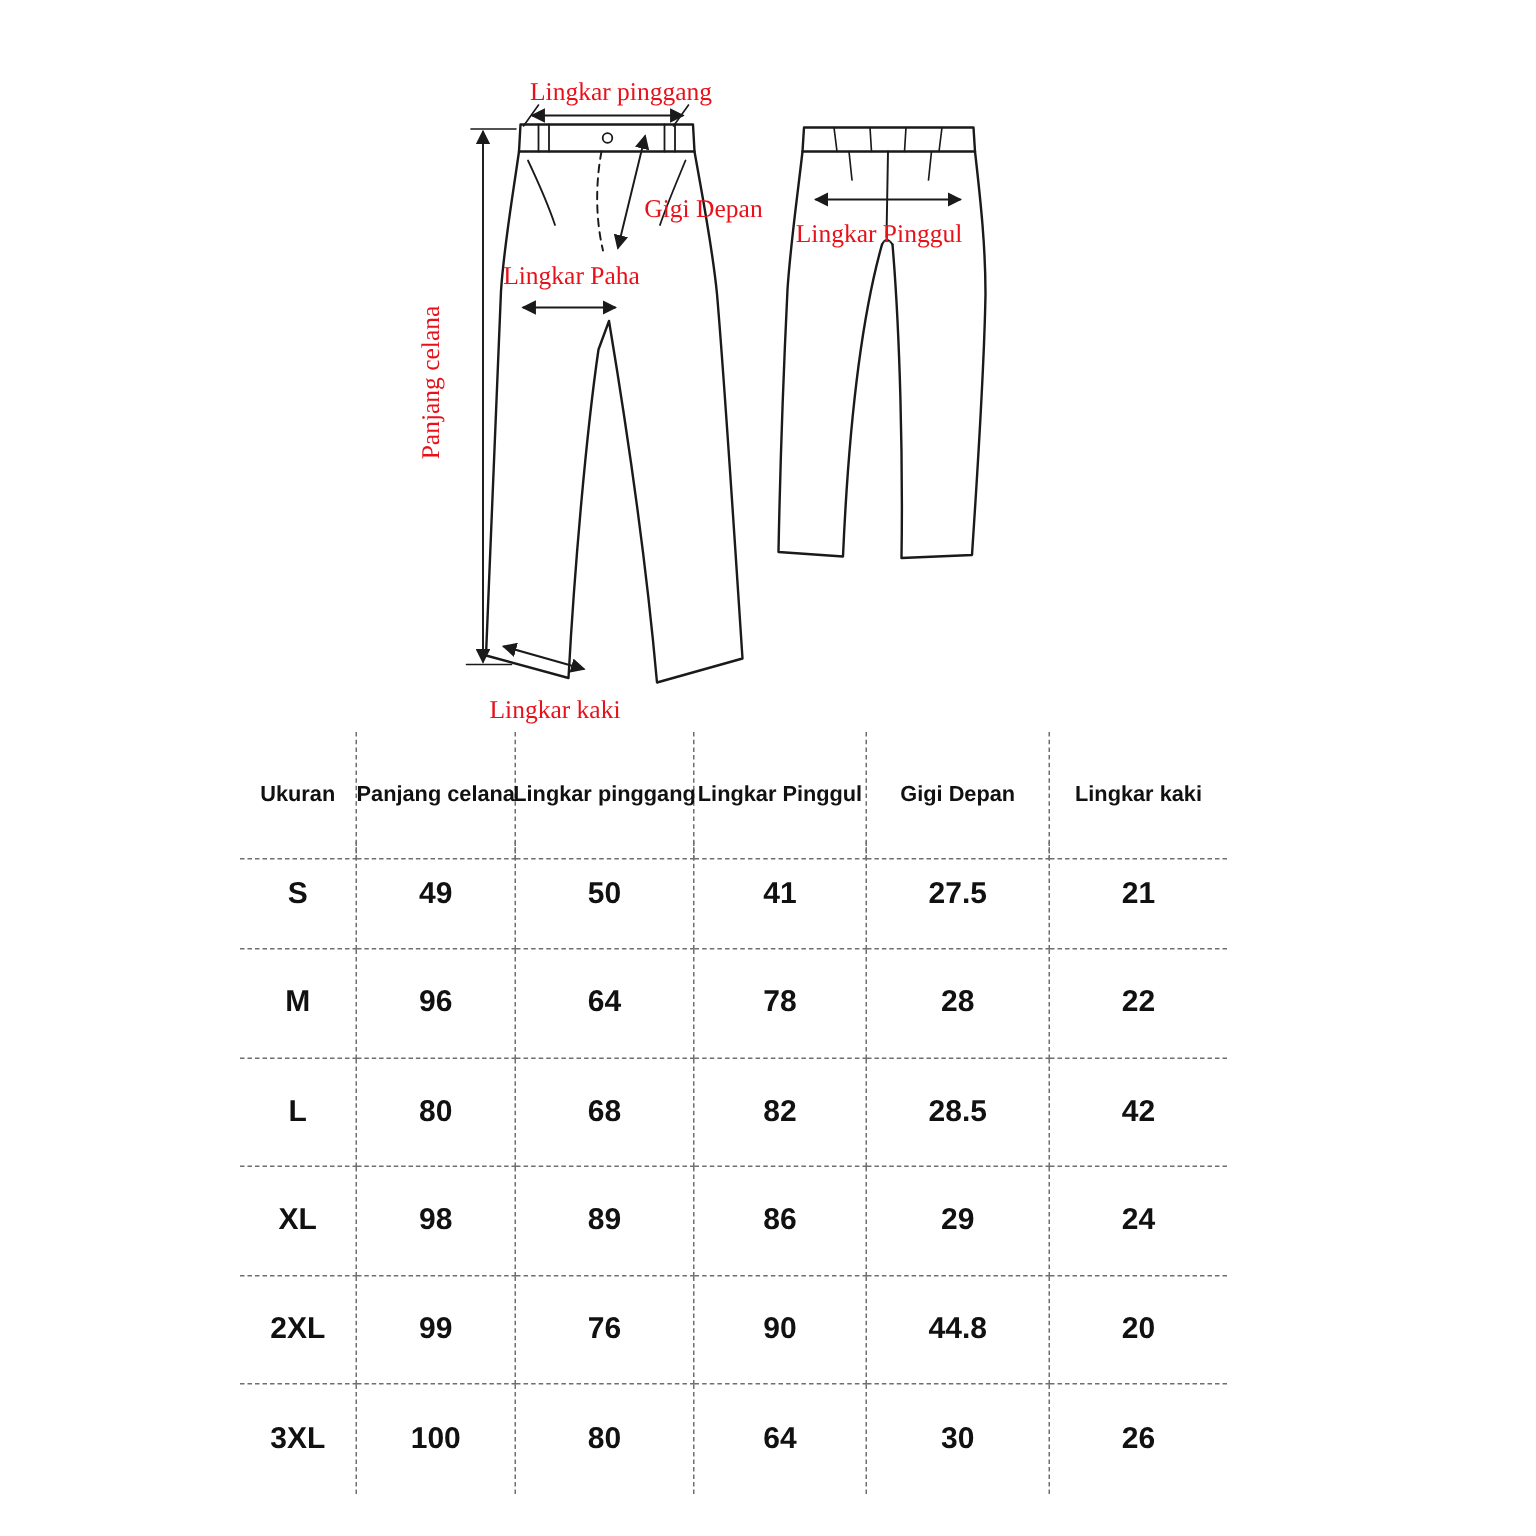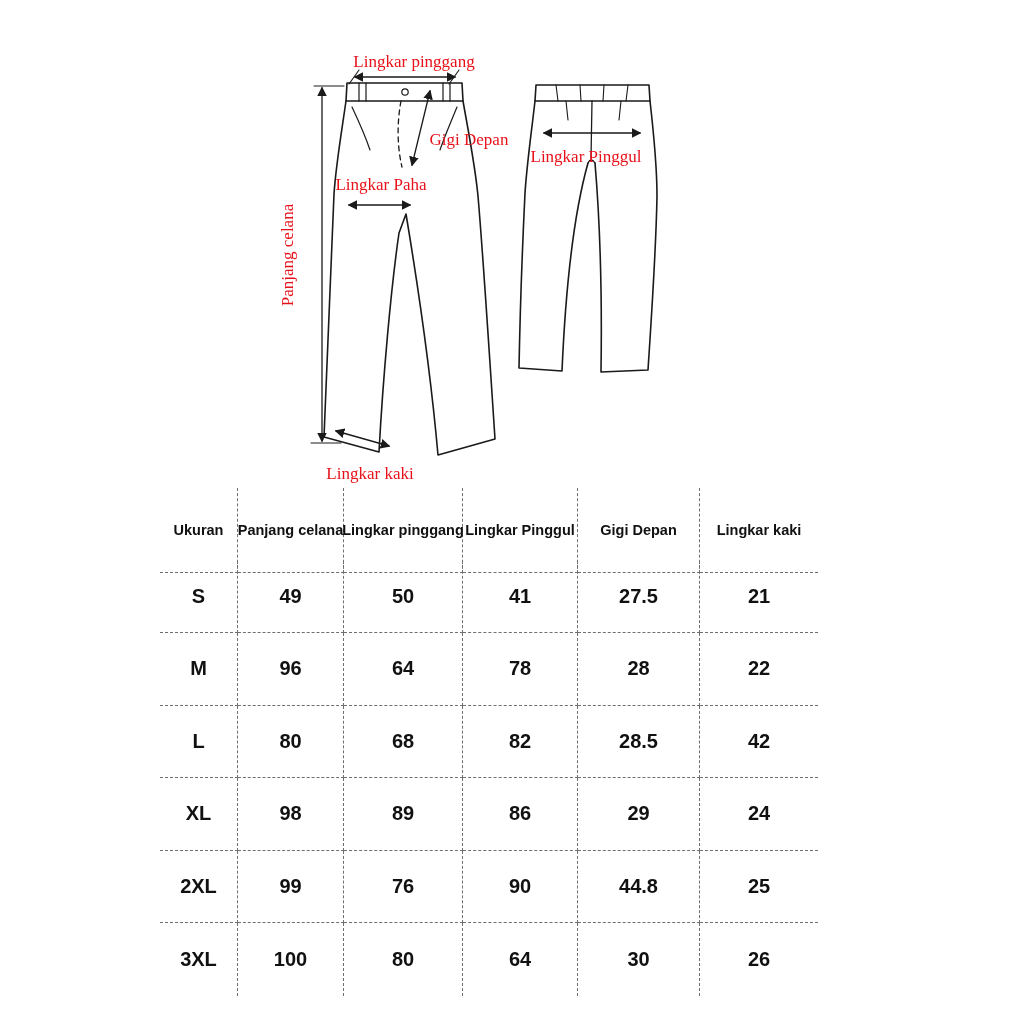--- a/index.html
+++ b/index.html
@@ -175,21 +175,21 @@
       <div class="cell val col-sep row-sep">29</div>
       <div class="cell val row-sep">24</div>
     </div>
 
     <div class="trow">
       <div class="cell val col-sep row-sep">2XL</div>
       <div class="cell val col-sep row-sep">99</div>
       <div class="cell val col-sep row-sep">76</div>
       <div class="cell val col-sep row-sep">90</div>
       <div class="cell val col-sep row-sep">44.8</div>
-      <div class="cell val row-sep">25</div>
+      <div class="cell val row-sep">20</div>
     </div>
 
     <div class="trow">
       <div class="cell val col-sep">3XL</div>
       <div class="cell val col-sep">100</div>
       <div class="cell val col-sep">80</div>
       <div class="cell val col-sep">64</div>
       <div class="cell val col-sep">30</div>
       <div class="cell val">26</div>
     </div>

